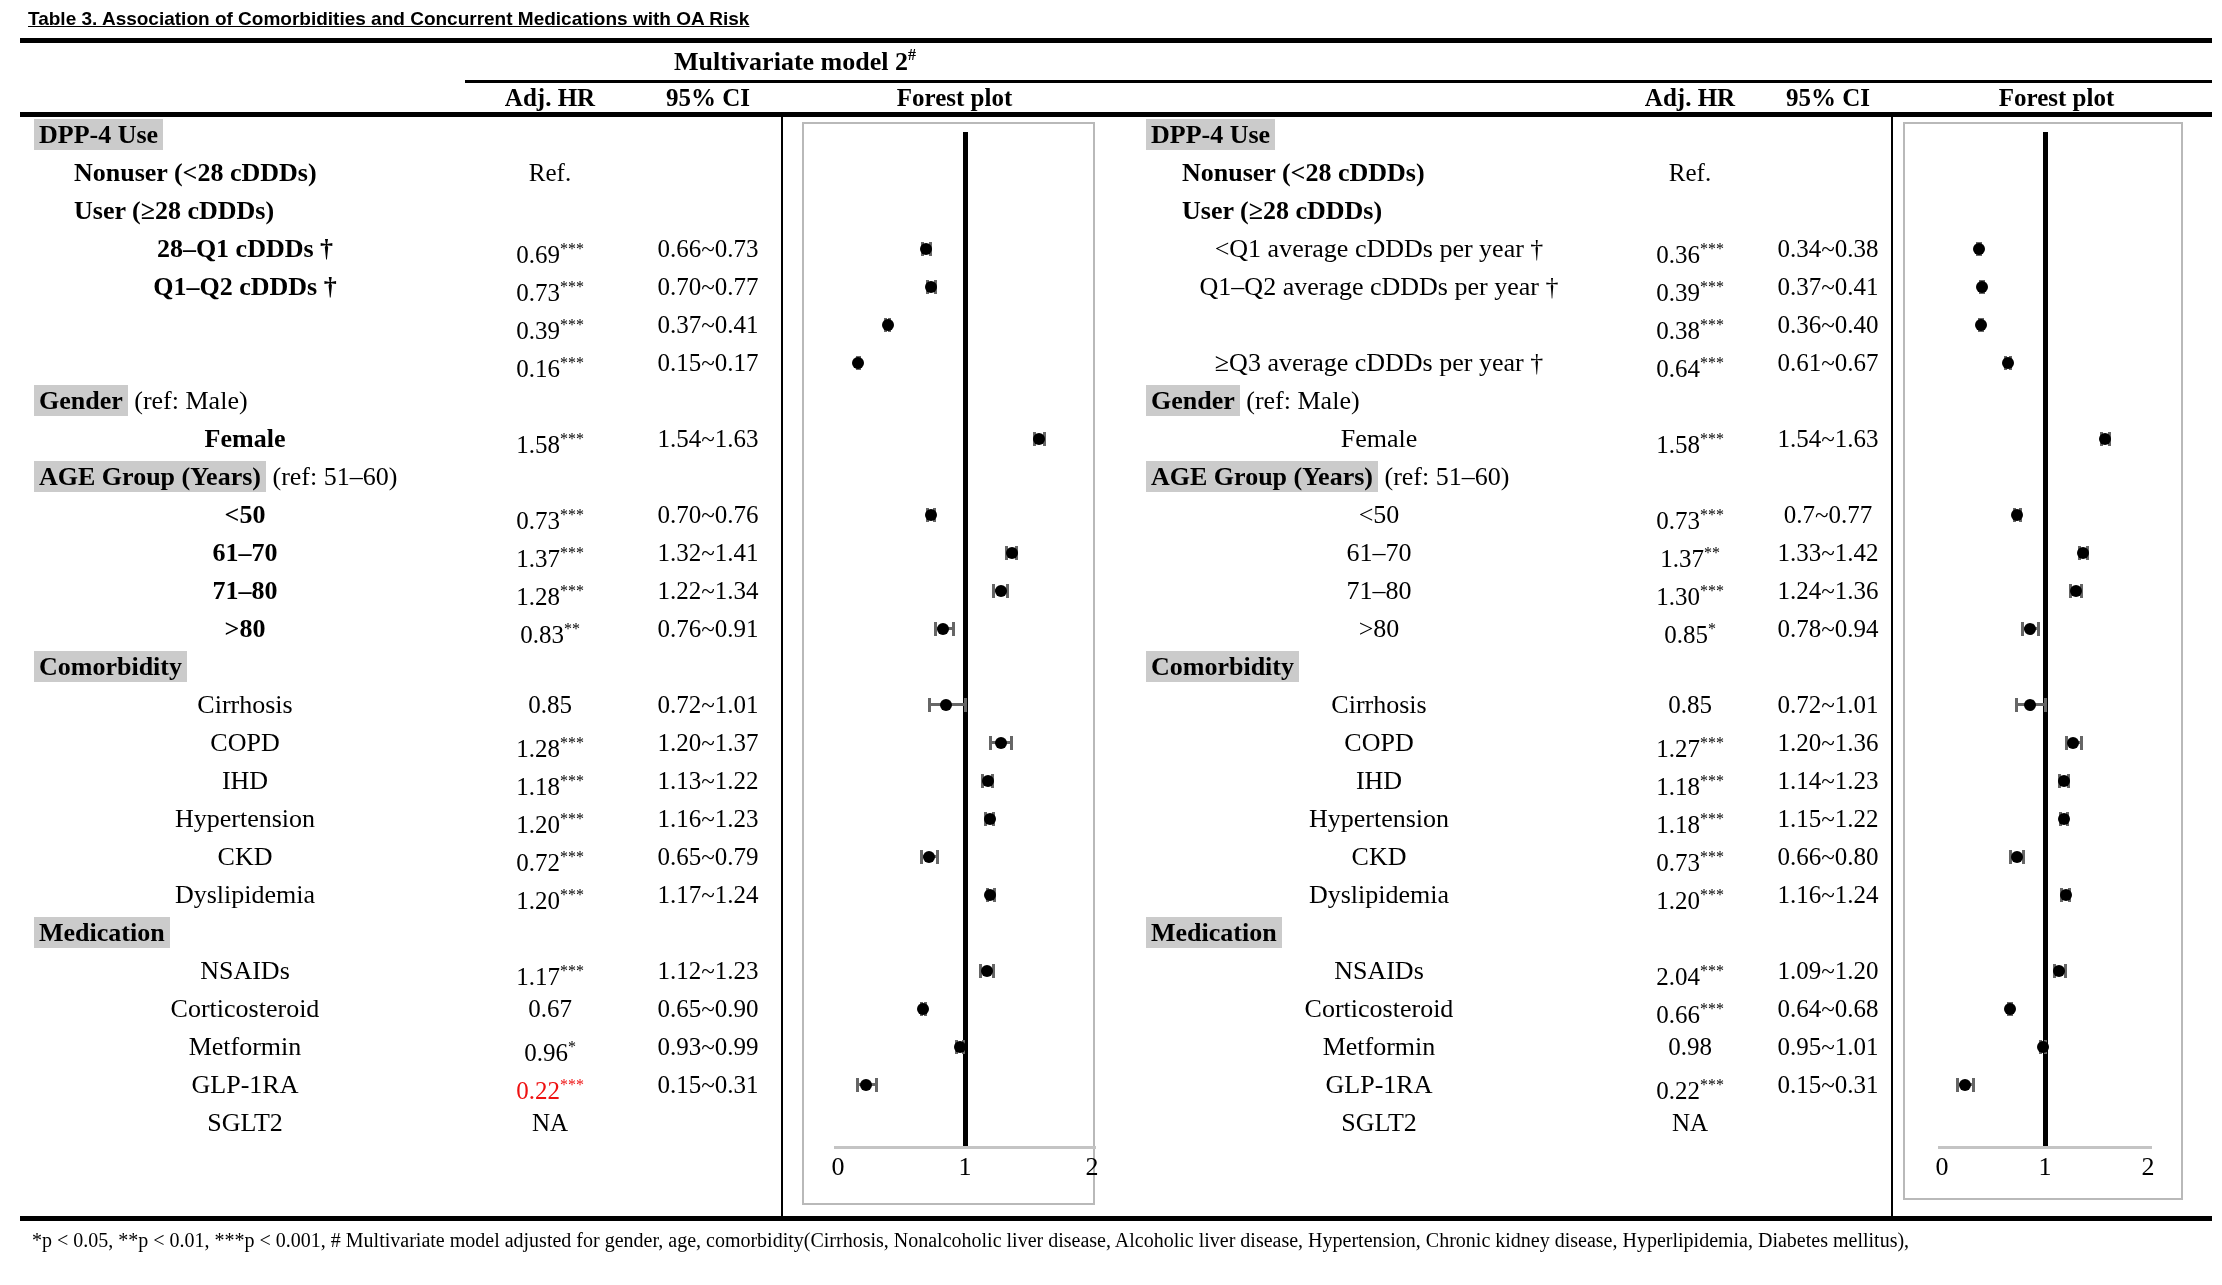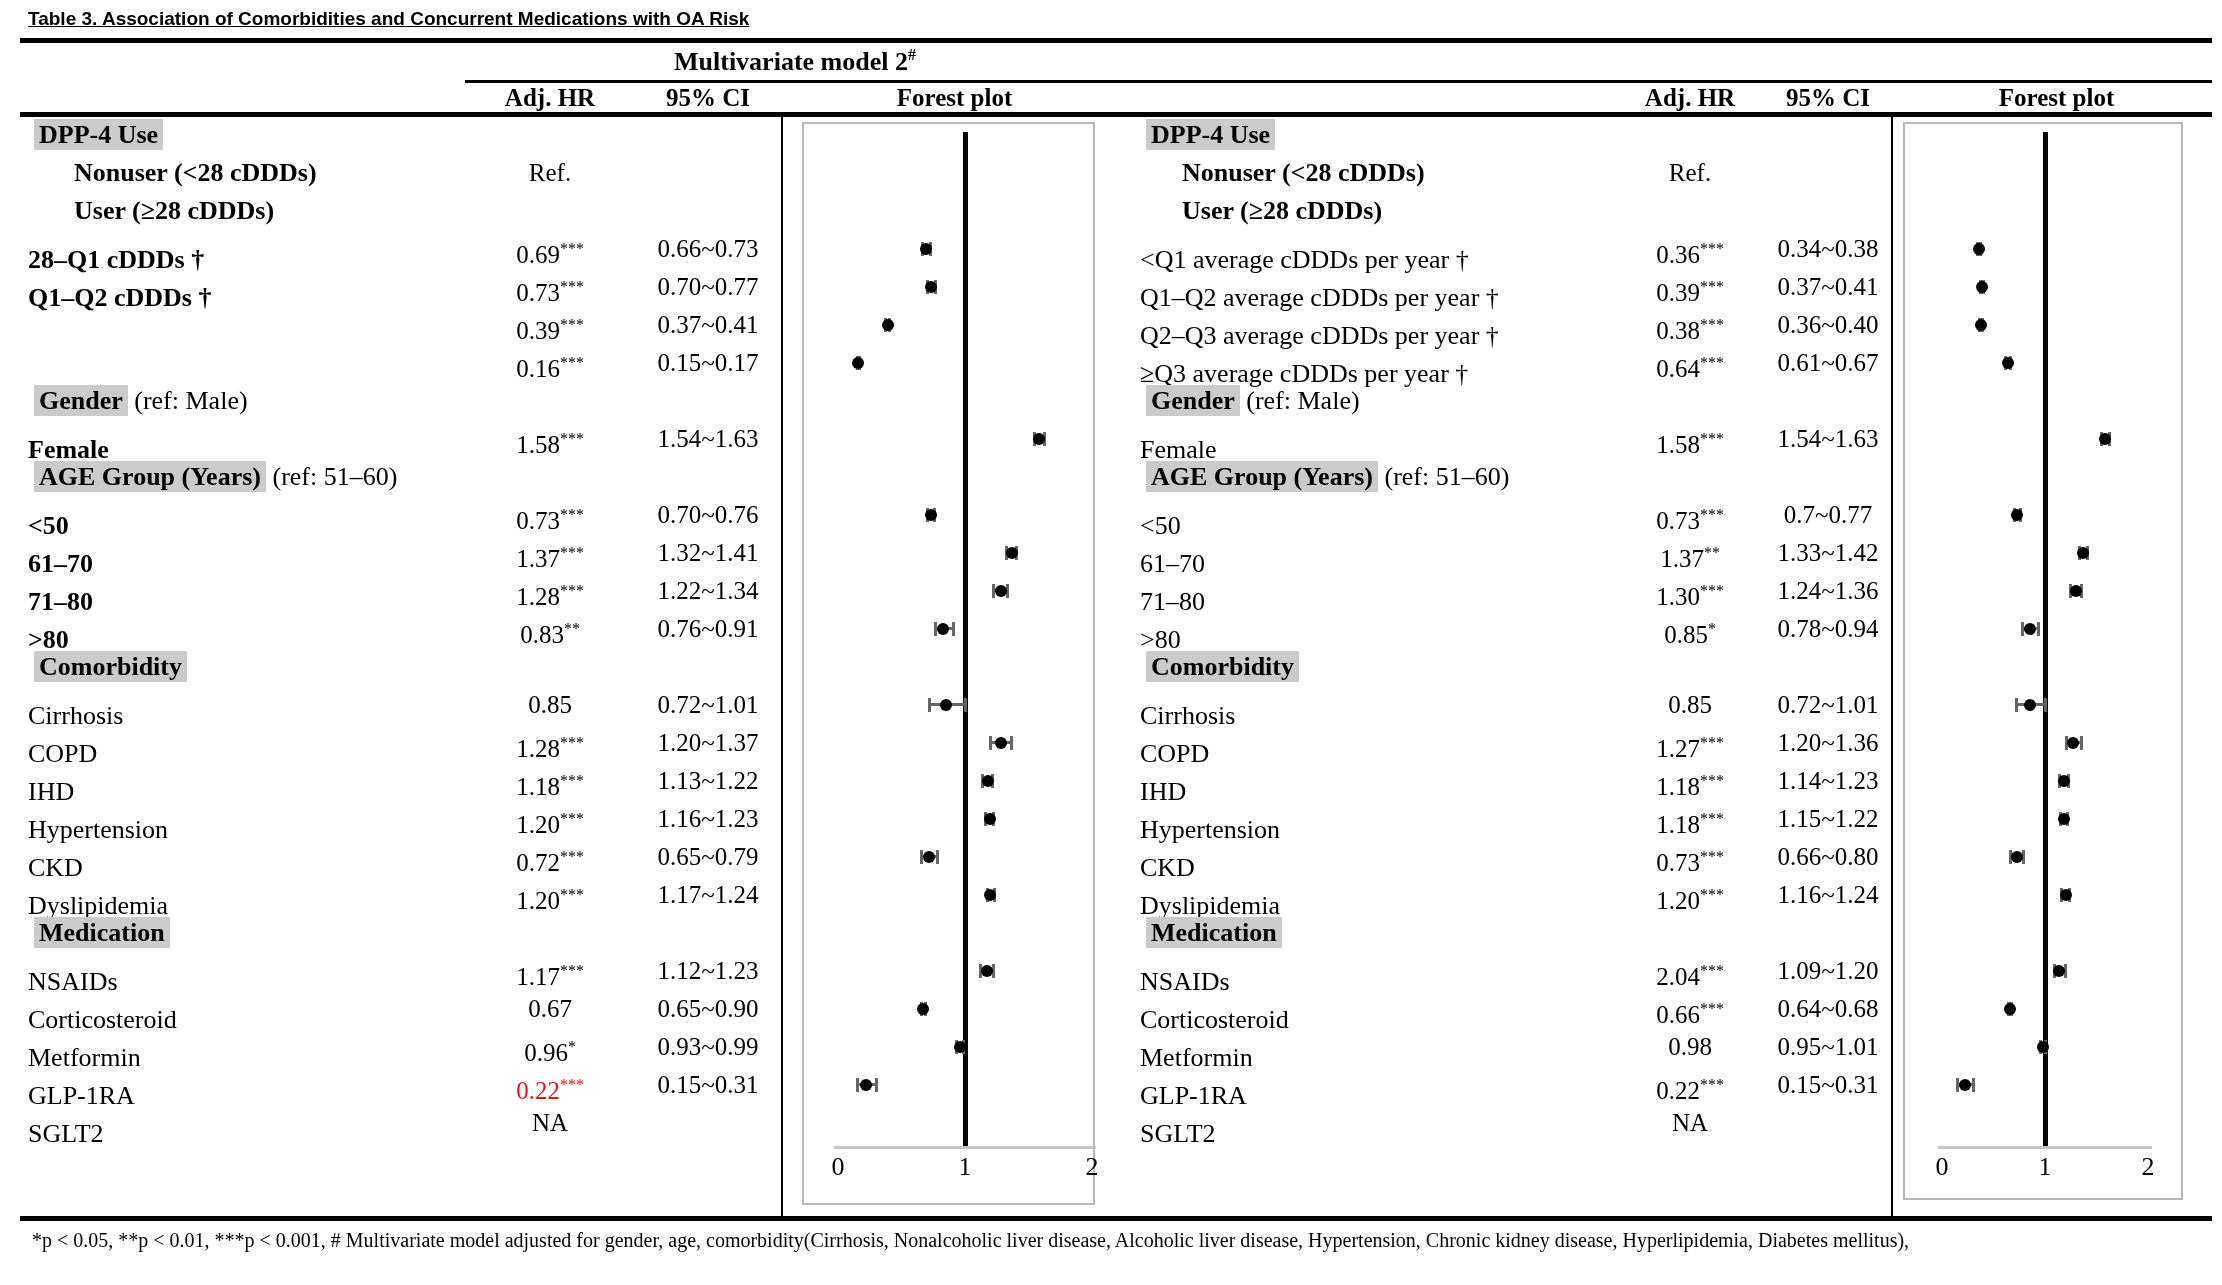--- a/index.html
+++ b/index.html
@@ -10,21 +10,21 @@
   .rule{position:absolute;background:#000;}
   .model-head{position:absolute;left:465px;top:46px;width:660px;text-align:center;
               font-weight:bold;font-size:26px;}
   .model-head sup{font-size:16px;}
   .colhead{position:absolute;top:84px;height:28px;line-height:28px;text-align:center;
            font-weight:bold;font-size:25px;}
   .cell{position:absolute;height:38px;line-height:38px;font-size:26px;white-space:nowrap;}
   .lab-sec .hl{background:var(--hl,#cbcbcb);font-weight:bold;padding:1px 5px;}
   .lab-sec .sfx{font-weight:normal;}
   .lab-sub{font-weight:bold;}
-  .lab-row{text-align:left;margin-top:11px;}
+  .lab-row{text-align:center;}
   .b{font-weight:bold;}
   .num{text-align:center;font-size:25px;}
   .num sup{font-size:16px;}
   .fbox{position:absolute;border:2px solid #b9b9b9;box-sizing:border-box;background:#fff;}
   .vline{position:absolute;background:#000;}
   .axis{position:absolute;background:#c4c4c4;}
   .tick{position:absolute;width:34px;text-align:center;font-size:26px;line-height:30px;}
   .dot{position:absolute;width:12px;height:12px;border-radius:50%;background:#000;}
   .wline{position:absolute;height:3px;background:#666;}
   .wcap{position:absolute;width:3px;height:14px;background:#666;}
@@ -220,21 +220,20 @@
       <div class="wcap" style="left:1976.02px;top:242px;"></div>
       <div class="wcap" style="left:1979.14px;top:242px;"></div>
       <div class="dot" style="left:1973.08px;top:243px;"></div>
       <div class="cell lab-row" style="left:1140px;top:268px;width:478px;">Q1–Q2 average cDDDs per year †</div>
       <div class="cell num" style="left:1616px;top:268px;width:148px;"><span>0.39</span><sup>***</sup></div>
       <div class="cell num" style="left:1764px;top:268px;width:128px;">0.37~0.41</div>
       <div class="wline" style="left:1980.11px;top:285px;width:4.120000000000118px;"></div>
       <div class="wcap" style="left:1979.11px;top:280px;"></div>
       <div class="wcap" style="left:1982.23px;top:280px;"></div>
       <div class="dot" style="left:1976.17px;top:281px;"></div>
-      <div class="cell lab-row" style="left:1140px;top:306px;width:478px;">Q2–Q3 average cDDDs per year †</div>
       <div class="cell num" style="left:1616px;top:306px;width:148px;"><span>0.38</span><sup>***</sup></div>
       <div class="cell num" style="left:1764px;top:306px;width:128px;">0.36~0.40</div>
       <div class="wline" style="left:1979.08px;top:323px;width:4.120000000000118px;"></div>
       <div class="wcap" style="left:1978.08px;top:318px;"></div>
       <div class="wcap" style="left:1981.2px;top:318px;"></div>
       <div class="dot" style="left:1975.14px;top:319px;"></div>
       <div class="cell lab-row" style="left:1140px;top:344px;width:478px;">≥Q3 average cDDDs per year †</div>
       <div class="cell num" style="left:1616px;top:344px;width:148px;"><span>0.64</span><sup>***</sup></div>
       <div class="cell num" style="left:1764px;top:344px;width:128px;">0.61~0.67</div>
       <div class="wline" style="left:2004.83px;top:361px;width:6.180000000000064px;"></div>

